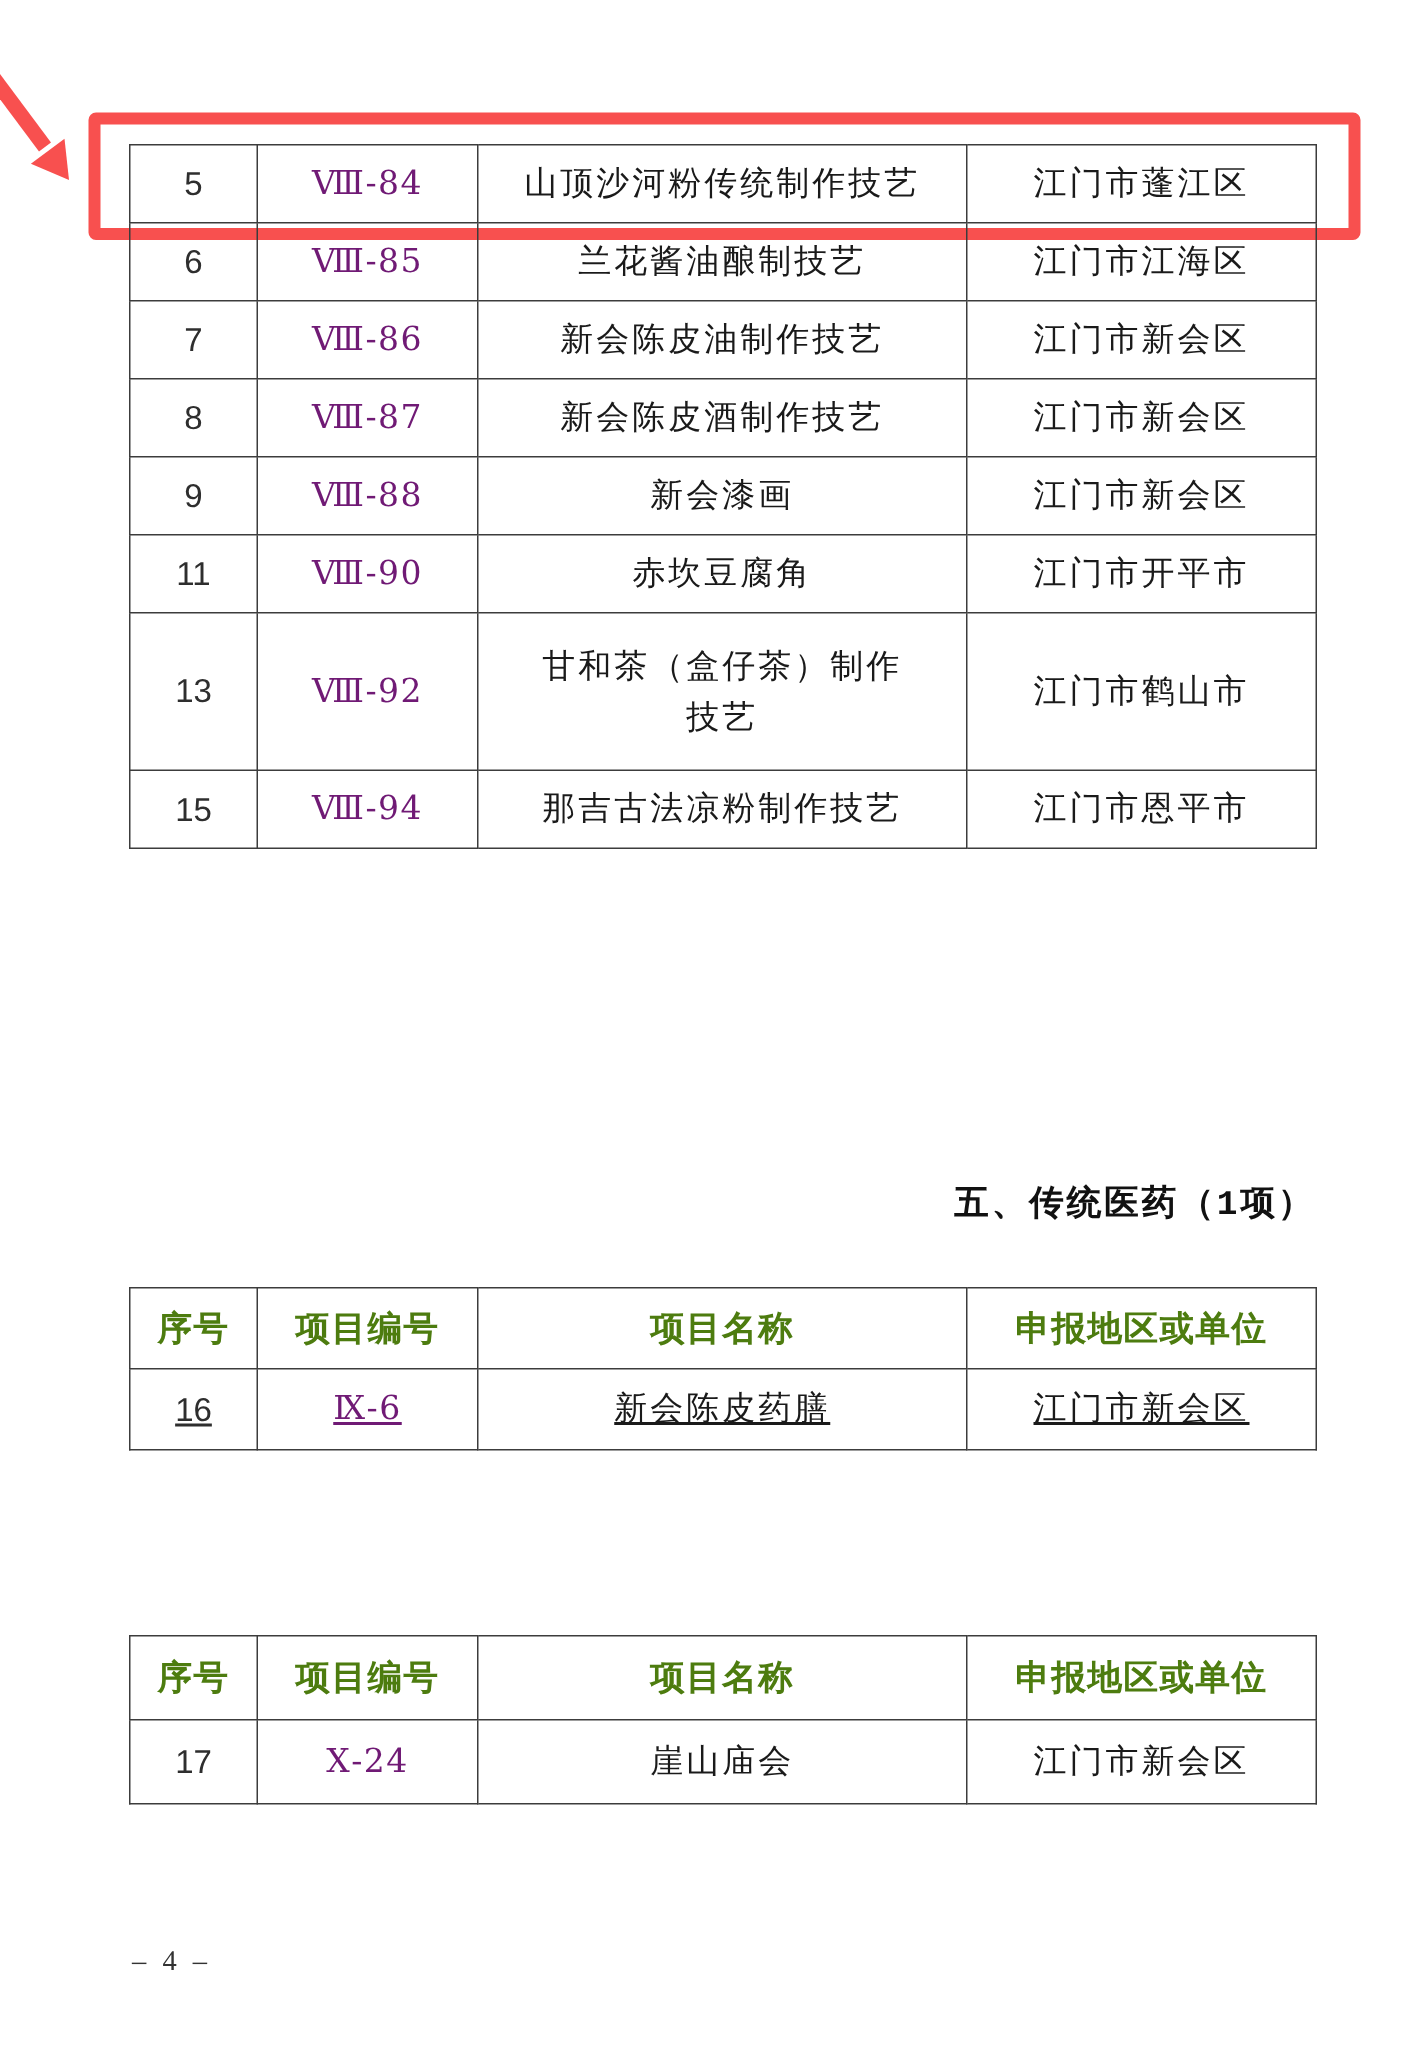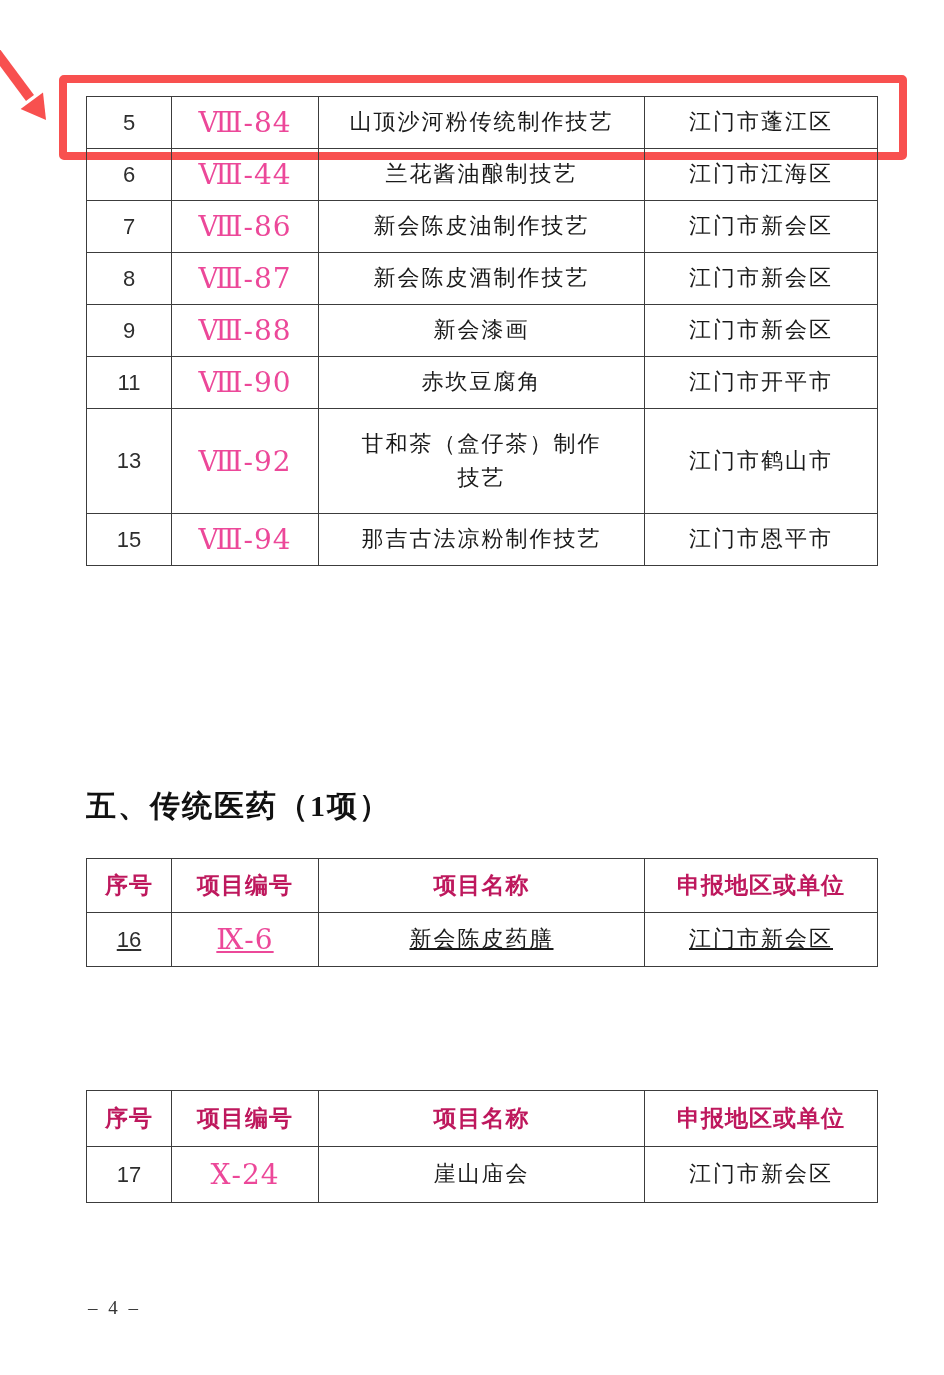--- a/index.html
+++ b/index.html
@@ -11,41 +11,41 @@
   .doc-table {
     position:absolute; left:86px; width:791px;
     border-collapse:collapse; table-layout:fixed; background:transparent;
   }
   .doc-table th, .doc-table td {
     border:1.6px solid #3c3c3c; text-align:center; vertical-align:middle;
     padding:0 4px; overflow:hidden;
   }
   .doc-table th {
     font-size:23px; font-weight:700; letter-spacing:1px;
-    font-family:"Liberation Sans", sans-serif; color:#be185d;
+    font-family:"Liberation Sans", sans-serif; color:#4d7c0f;
   }
   #table-main { top:96px; }
   #table-main td { height:51px; }
   #table-main tr.tall td { height:104px; }
   #table-med { top:858px; }
   #table-med th { height:53px; }
   #table-med td { height:53px;text-decoration:underline; }
   #table-folk { top:1090px; }
   #table-folk th { height:55px; }
   #table-folk td { height:55px; }
   .cell-no { font-size:22px; color:#2e2e2e; font-family:"Liberation Sans", sans-serif; }
-  .cell-code { font-size:28px; color:#ec4899; font-family:"DejaVu Serif","Liberation Serif", serif; letter-spacing:1px; }
+  .cell-code { font-size:22px; color:#701a75; font-family:"DejaVu Serif","Liberation Serif", serif; letter-spacing:1px; }
   .cell-name, .cell-region {
     font-size:22px; letter-spacing:2px; color:#1a1a1a;
     font-family:"Liberation Serif", serif; white-space:pre-line; line-height:1.55;
   }
   .section-title {
-    position:absolute; left:86px; width:791px; text-align:left;
-    font-size:30px; font-weight:700; letter-spacing:2px; color:#111;
-    font-family:Liberation Serif, serif;
+    position:absolute; left:86px; width:791px; text-align:right;
+    font-size:23px; font-weight:700; letter-spacing:2px; color:#111;
+    font-family:Liberation Mono, monospace;
   }
   #title-med { top:786px; }
   #title-folk { top:1033px; }
   .highlight-box {
     position:absolute; left:59px; top:75px; width:848px; height:85px;
     border:8px solid #f8504f; border-radius:5px; box-sizing:border-box;
     pointer-events:none;
   }
   .red-arrow { position:absolute; left:0; top:46px; width:60px; height:84px; }
   .page-number {
@@ -75,21 +75,21 @@
       </colgroup>
     <tbody>
       <tr>
         <td class="cell-no">5</td>
         <td class="cell-code">Ⅷ-84</td>
         <td class="cell-name">山顶沙河粉传统制作技艺</td>
         <td class="cell-region">江门市蓬江区</td>
       </tr>
       <tr>
         <td class="cell-no">6</td>
-        <td class="cell-code">Ⅷ-44</td>
+        <td class="cell-code">Ⅷ-85</td>
         <td class="cell-name">兰花酱油酿制技艺</td>
         <td class="cell-region">江门市江海区</td>
       </tr>
       <tr>
         <td class="cell-no">7</td>
         <td class="cell-code">Ⅷ-86</td>
         <td class="cell-name">新会陈皮油制作技艺</td>
         <td class="cell-region">江门市新会区</td>
       </tr>
       <tr>

